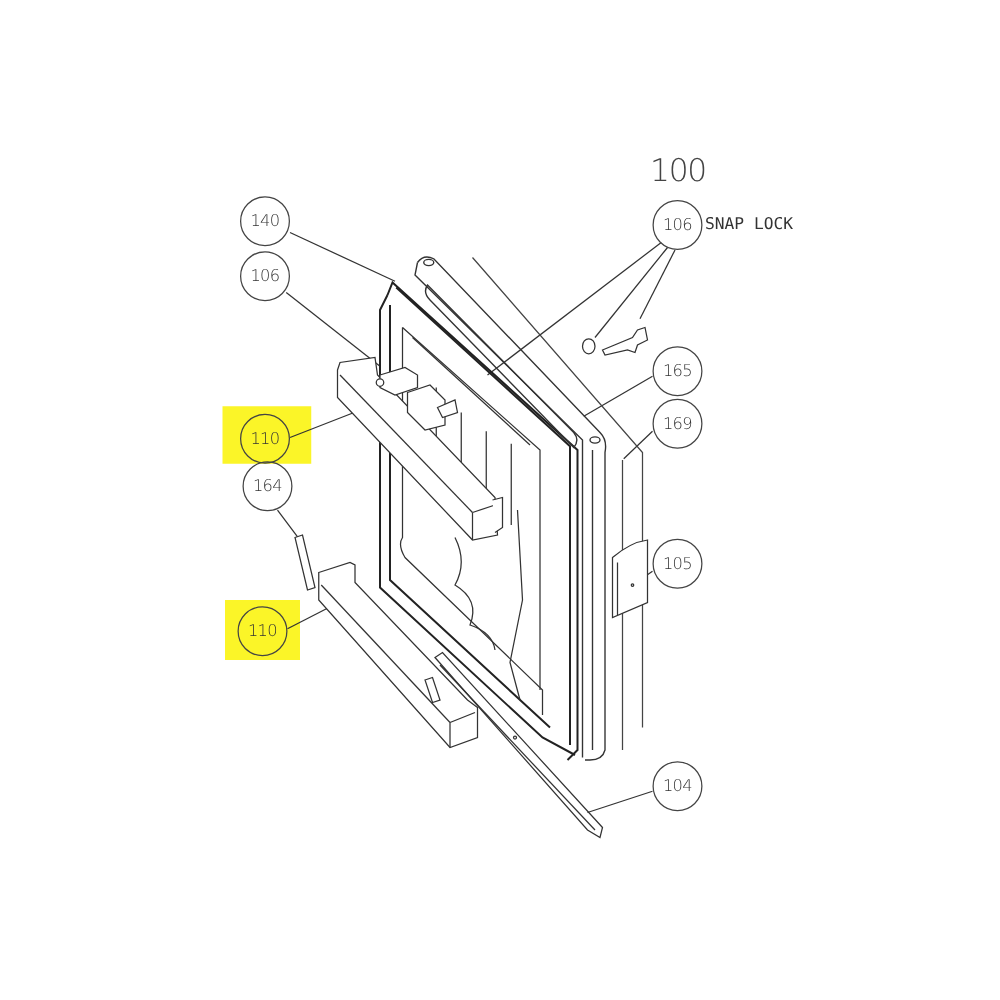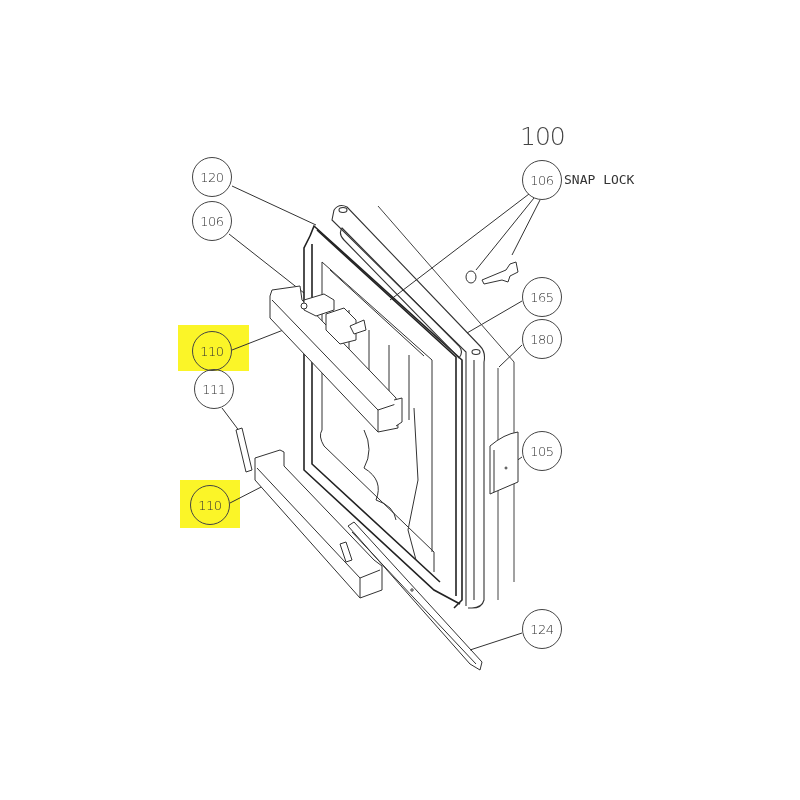--- a/index.html
+++ b/index.html
@@ -111,23 +111,23 @@
     <g fill="#fff" stroke="#333" stroke-width="1">
       <path d="M486,446 Q500,434 514,432 L514,482 Q500,488 486,494 Z"></path>
       <line x1="490" y1="450" x2="490" y2="492"></line>
       <circle cx="502" cy="468" r="1"></circle>
     </g>
   </svg>
 
   <div class="title-num" style="left:516px;top:122px;">100</div>
   <div class="note" style="left:560px;top:172px;text-align:right;">SNAP LOCK</div>
 
-  <div class="callout" style="left:188px;top:157px;">120</div>
+  <div class="callout" style="left:188px;top:157px;">140</div>
   <div class="callout" style="left:188px;top:201px;">106</div>
   <div class="callout" style="left:188px;top:331px;">110</div>
-  <div class="callout" style="left:190px;top:369px;">111</div>
+  <div class="callout" style="left:190px;top:369px;">164</div>
   <div class="callout" style="left:186px;top:485px;">110</div>
   <div class="callout" style="left:518px;top:160px;">106</div>
   <div class="callout" style="left:518px;top:277px;">165</div>
-  <div class="callout" style="left:518px;top:319px;">180</div>
+  <div class="callout" style="left:518px;top:319px;">169</div>
   <div class="callout" style="left:518px;top:431px;">105</div>
-  <div class="callout" style="left:518px;top:609px;">124</div>
+  <div class="callout" style="left:518px;top:609px;">104</div>
 </div>
 
 </body></html>

